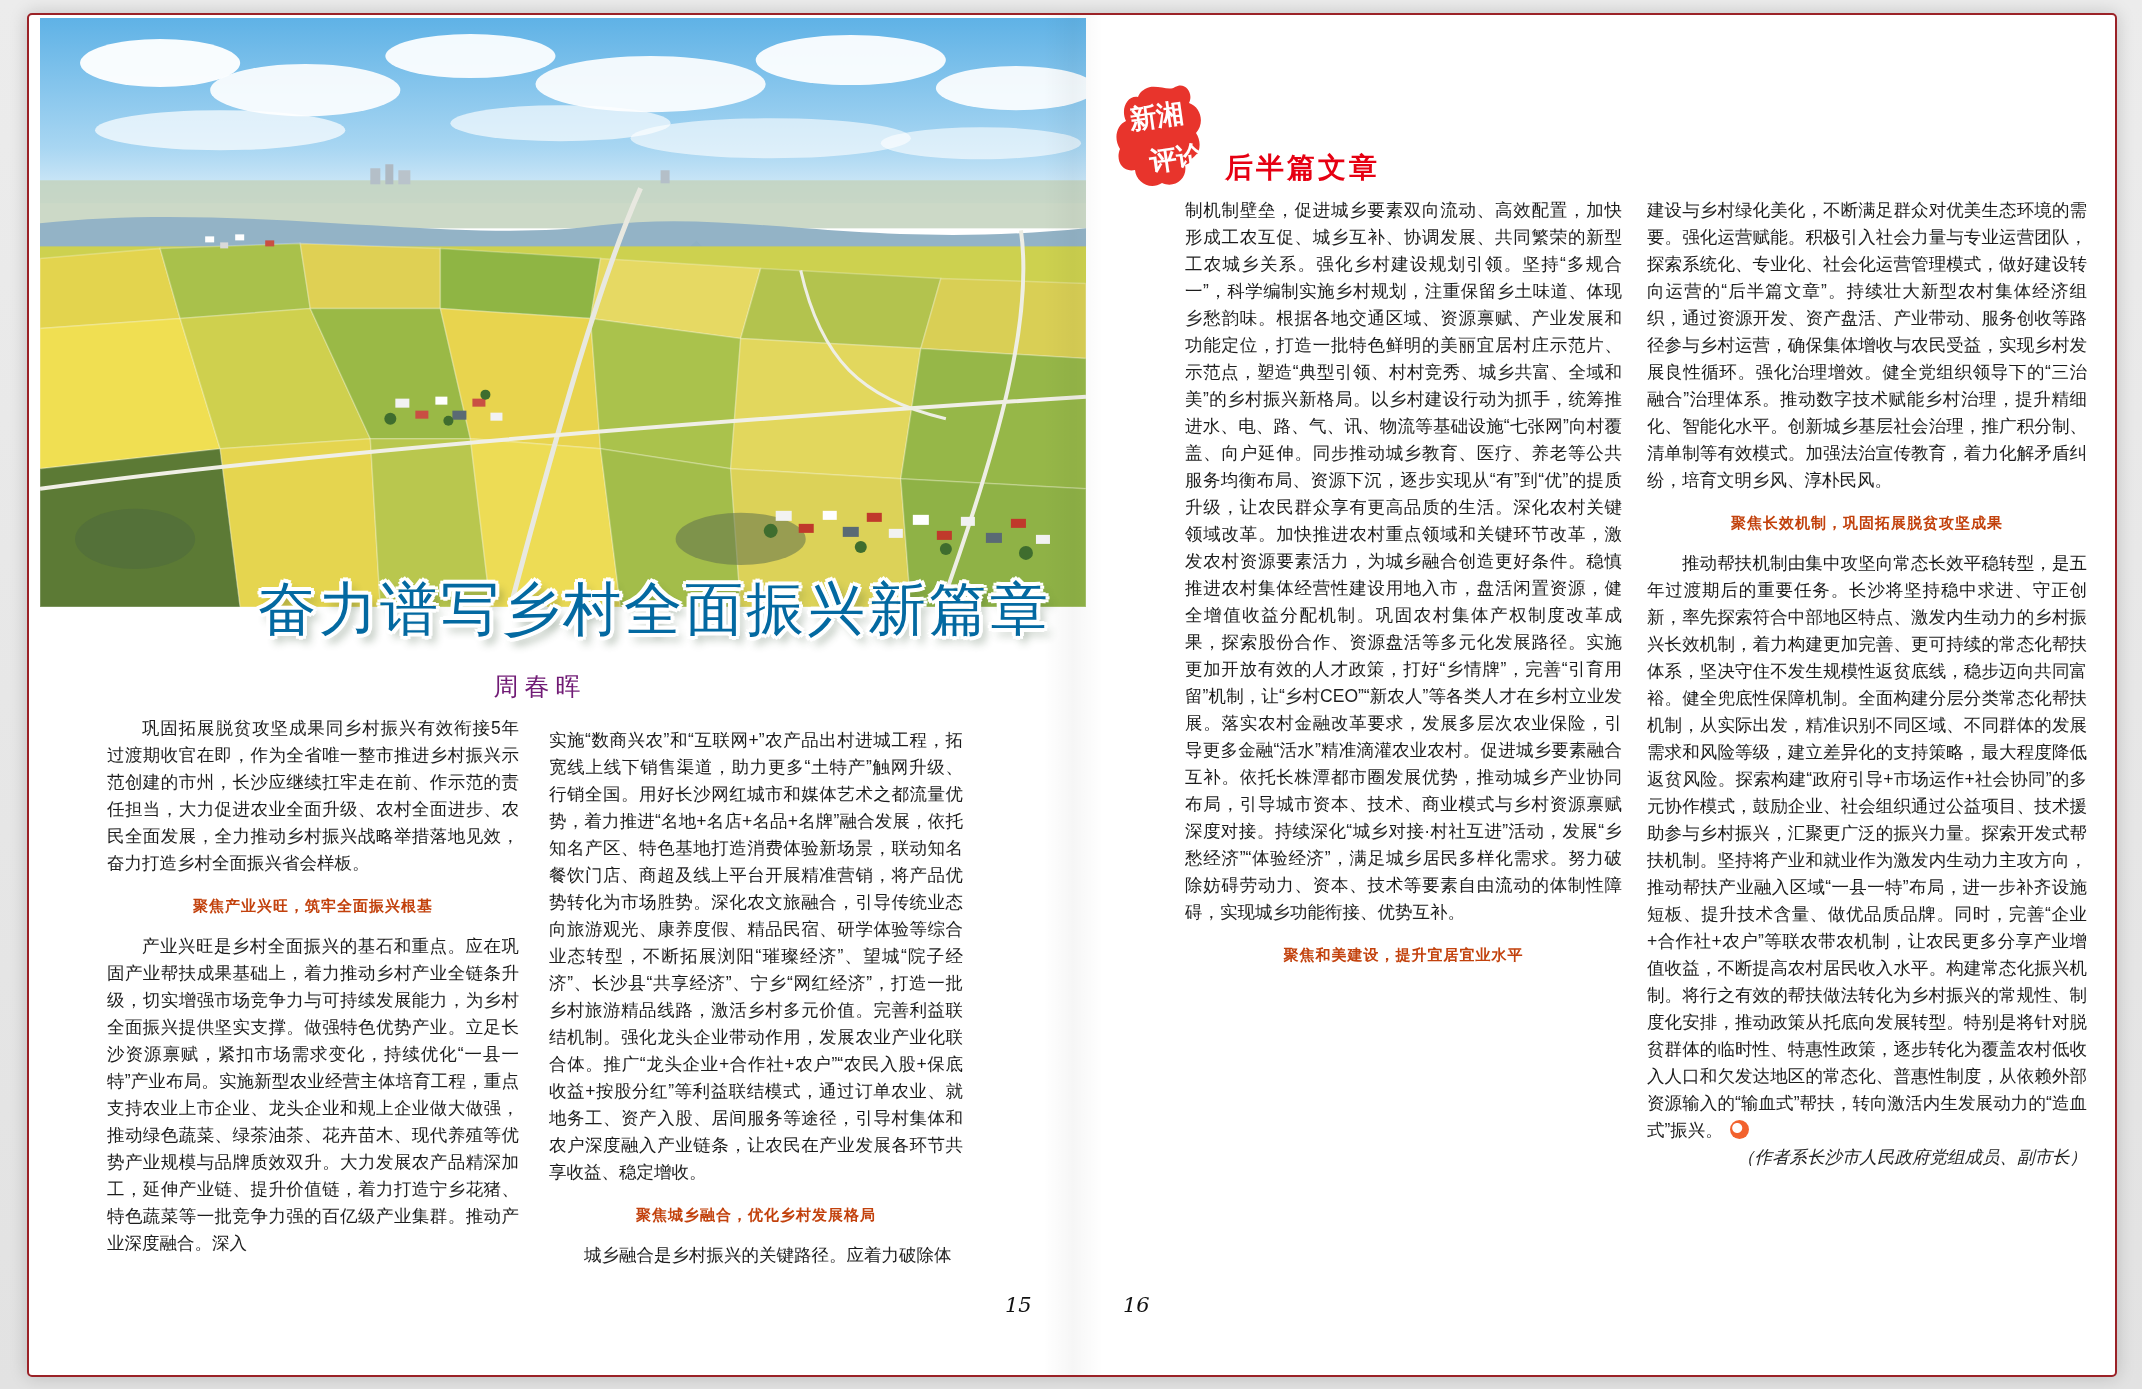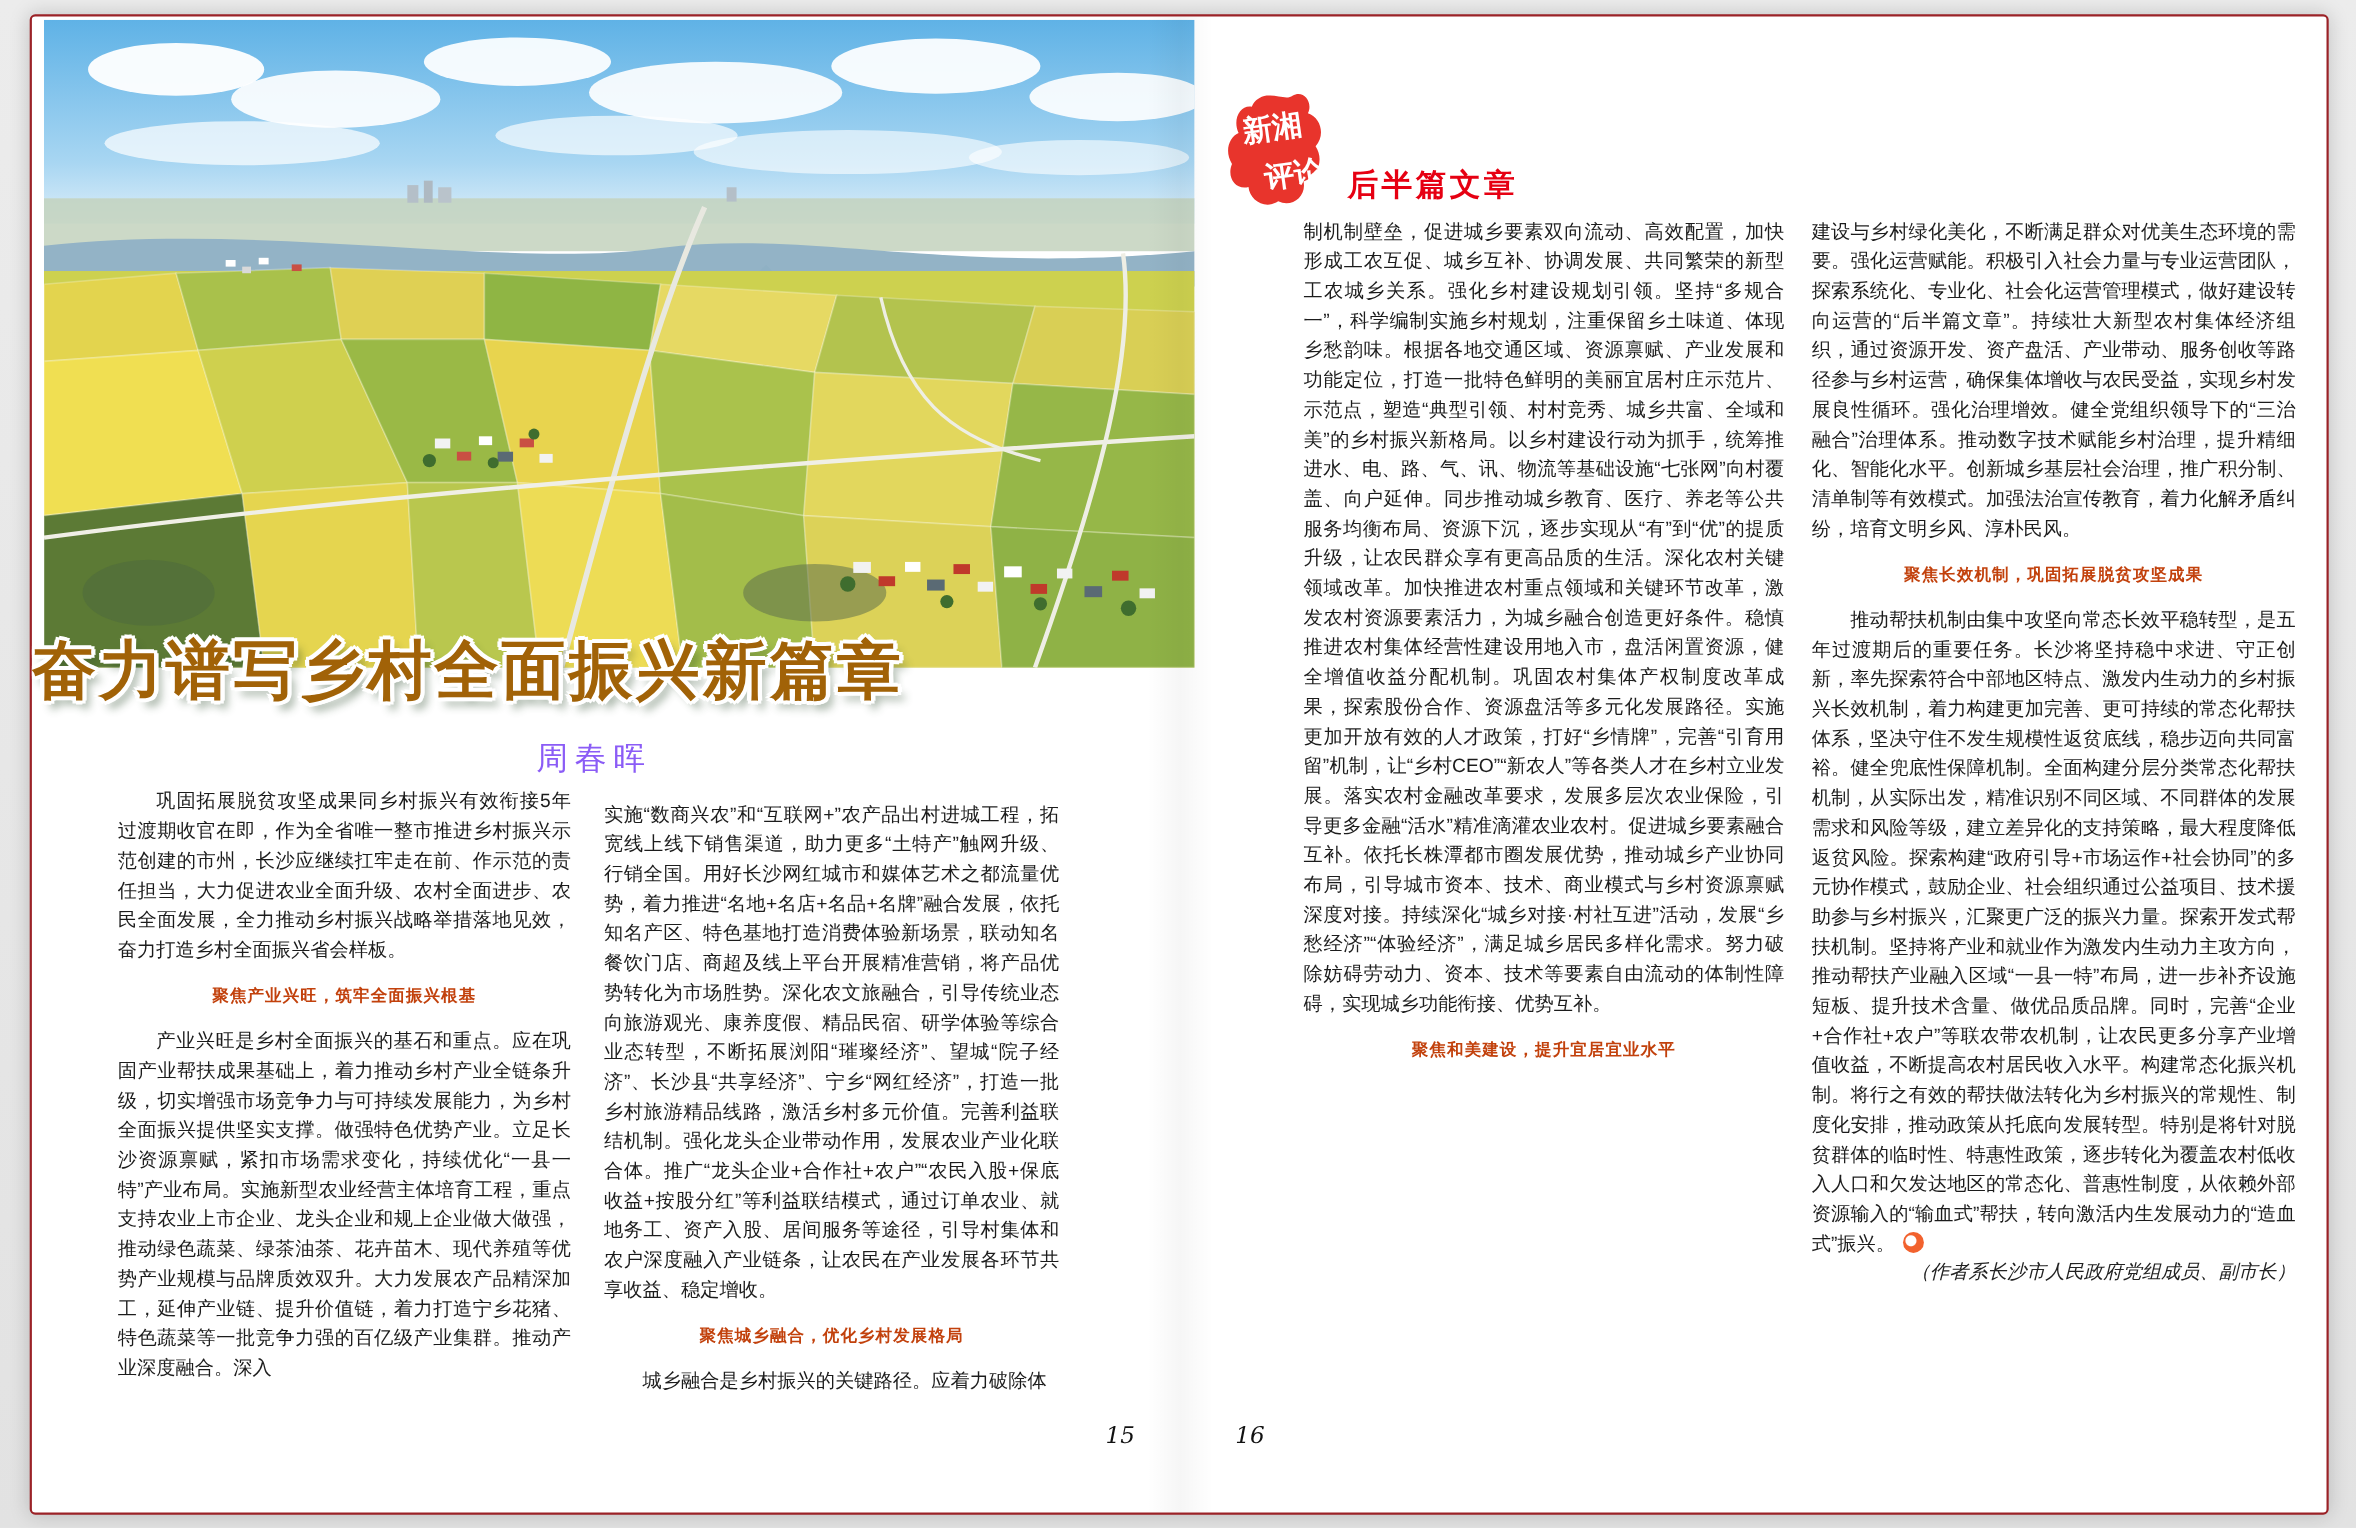--- a/index.html
+++ b/index.html
@@ -3,25 +3,25 @@
 <meta charset="utf-8">
 <style>
   html,body{margin:0;padding:0;width:2142px;height:1389px;background:#e9e9e9;
     font-family:"Liberation Sans","DejaVu Sans",sans-serif;}
   .stage{position:relative;width:2142px;height:1389px;background:linear-gradient(180deg,#ececec,#e2e2e2);overflow:hidden;}
   .spread{position:absolute;left:27px;top:13px;width:2086px;height:1360px;background:#fff;
     border:2px solid #9b2227;border-radius:5px;box-shadow:0 0 18px rgba(0,0,0,.18);overflow:hidden;}
   .foldshade{position:absolute;left:1014px;top:0;width:60px;height:100%;
     background:linear-gradient(90deg,rgba(0,0,0,0) 0%,rgba(0,0,0,.035) 50%,rgba(0,0,0,0) 100%);pointer-events:none;}
   .photo{position:absolute;left:11px;top:3px;width:1046px;height:589px;}
-  .headline{position:absolute;left:0;top:556px;width:1022px;text-align:left;
-    font-size:58px;font-weight:700;letter-spacing:3px;color:#a16207;
+  .headline{position:absolute;left:0;top:556px;width:1022px;text-align:right;
+    font-size:58px;font-weight:400;letter-spacing:3px;color:#0369a1;
     text-shadow:-3px -3px 0 #fff,3px -3px 0 #fff,-3px 3px 0 #fff,3px 3px 0 #fff,0 -4px 0 #fff,0 4px 0 #fff,-4px 0 0 #fff,4px 0 0 #fff,6px 7px 8px rgba(40,70,40,.45);}
   .author{position:absolute;left:0;top:655px;width:1022px;text-align:center;
-    font-family:"DejaVu Serif","Liberation Serif",serif;font-size:29px;color:#8b5cf6;letter-spacing:6px;}
+    font-family:"DejaVu Serif","Liberation Serif",serif;font-size:25px;color:#701a75;letter-spacing:6px;}
   .col{position:absolute;font-size:17.5px;line-height:27px;color:#1c1c1c;overflow:hidden;}
   .col-l1{left:78px;top:700px;width:412px;height:554px;}
   .col-l2{left:520px;top:712px;width:414px;height:554px;}
   .col-r1{left:1156px;top:182px;width:437px;height:1056px;}
   .col-r2{left:1618px;top:182px;width:440px;height:1056px;}
   .blk{margin:0;}
   .paragraph{text-align:justify;}
   .indent{text-indent:2em;}
   .heading{color:#c2410c;font-weight:bold;font-size:15px;text-align:center;margin:15px 0 14px 0;letter-spacing:1px;}
   .byline{text-align:right;font-family:"DejaVu Serif","Liberation Serif",serif;font-style:italic;color:#222;margin-top:0;}

